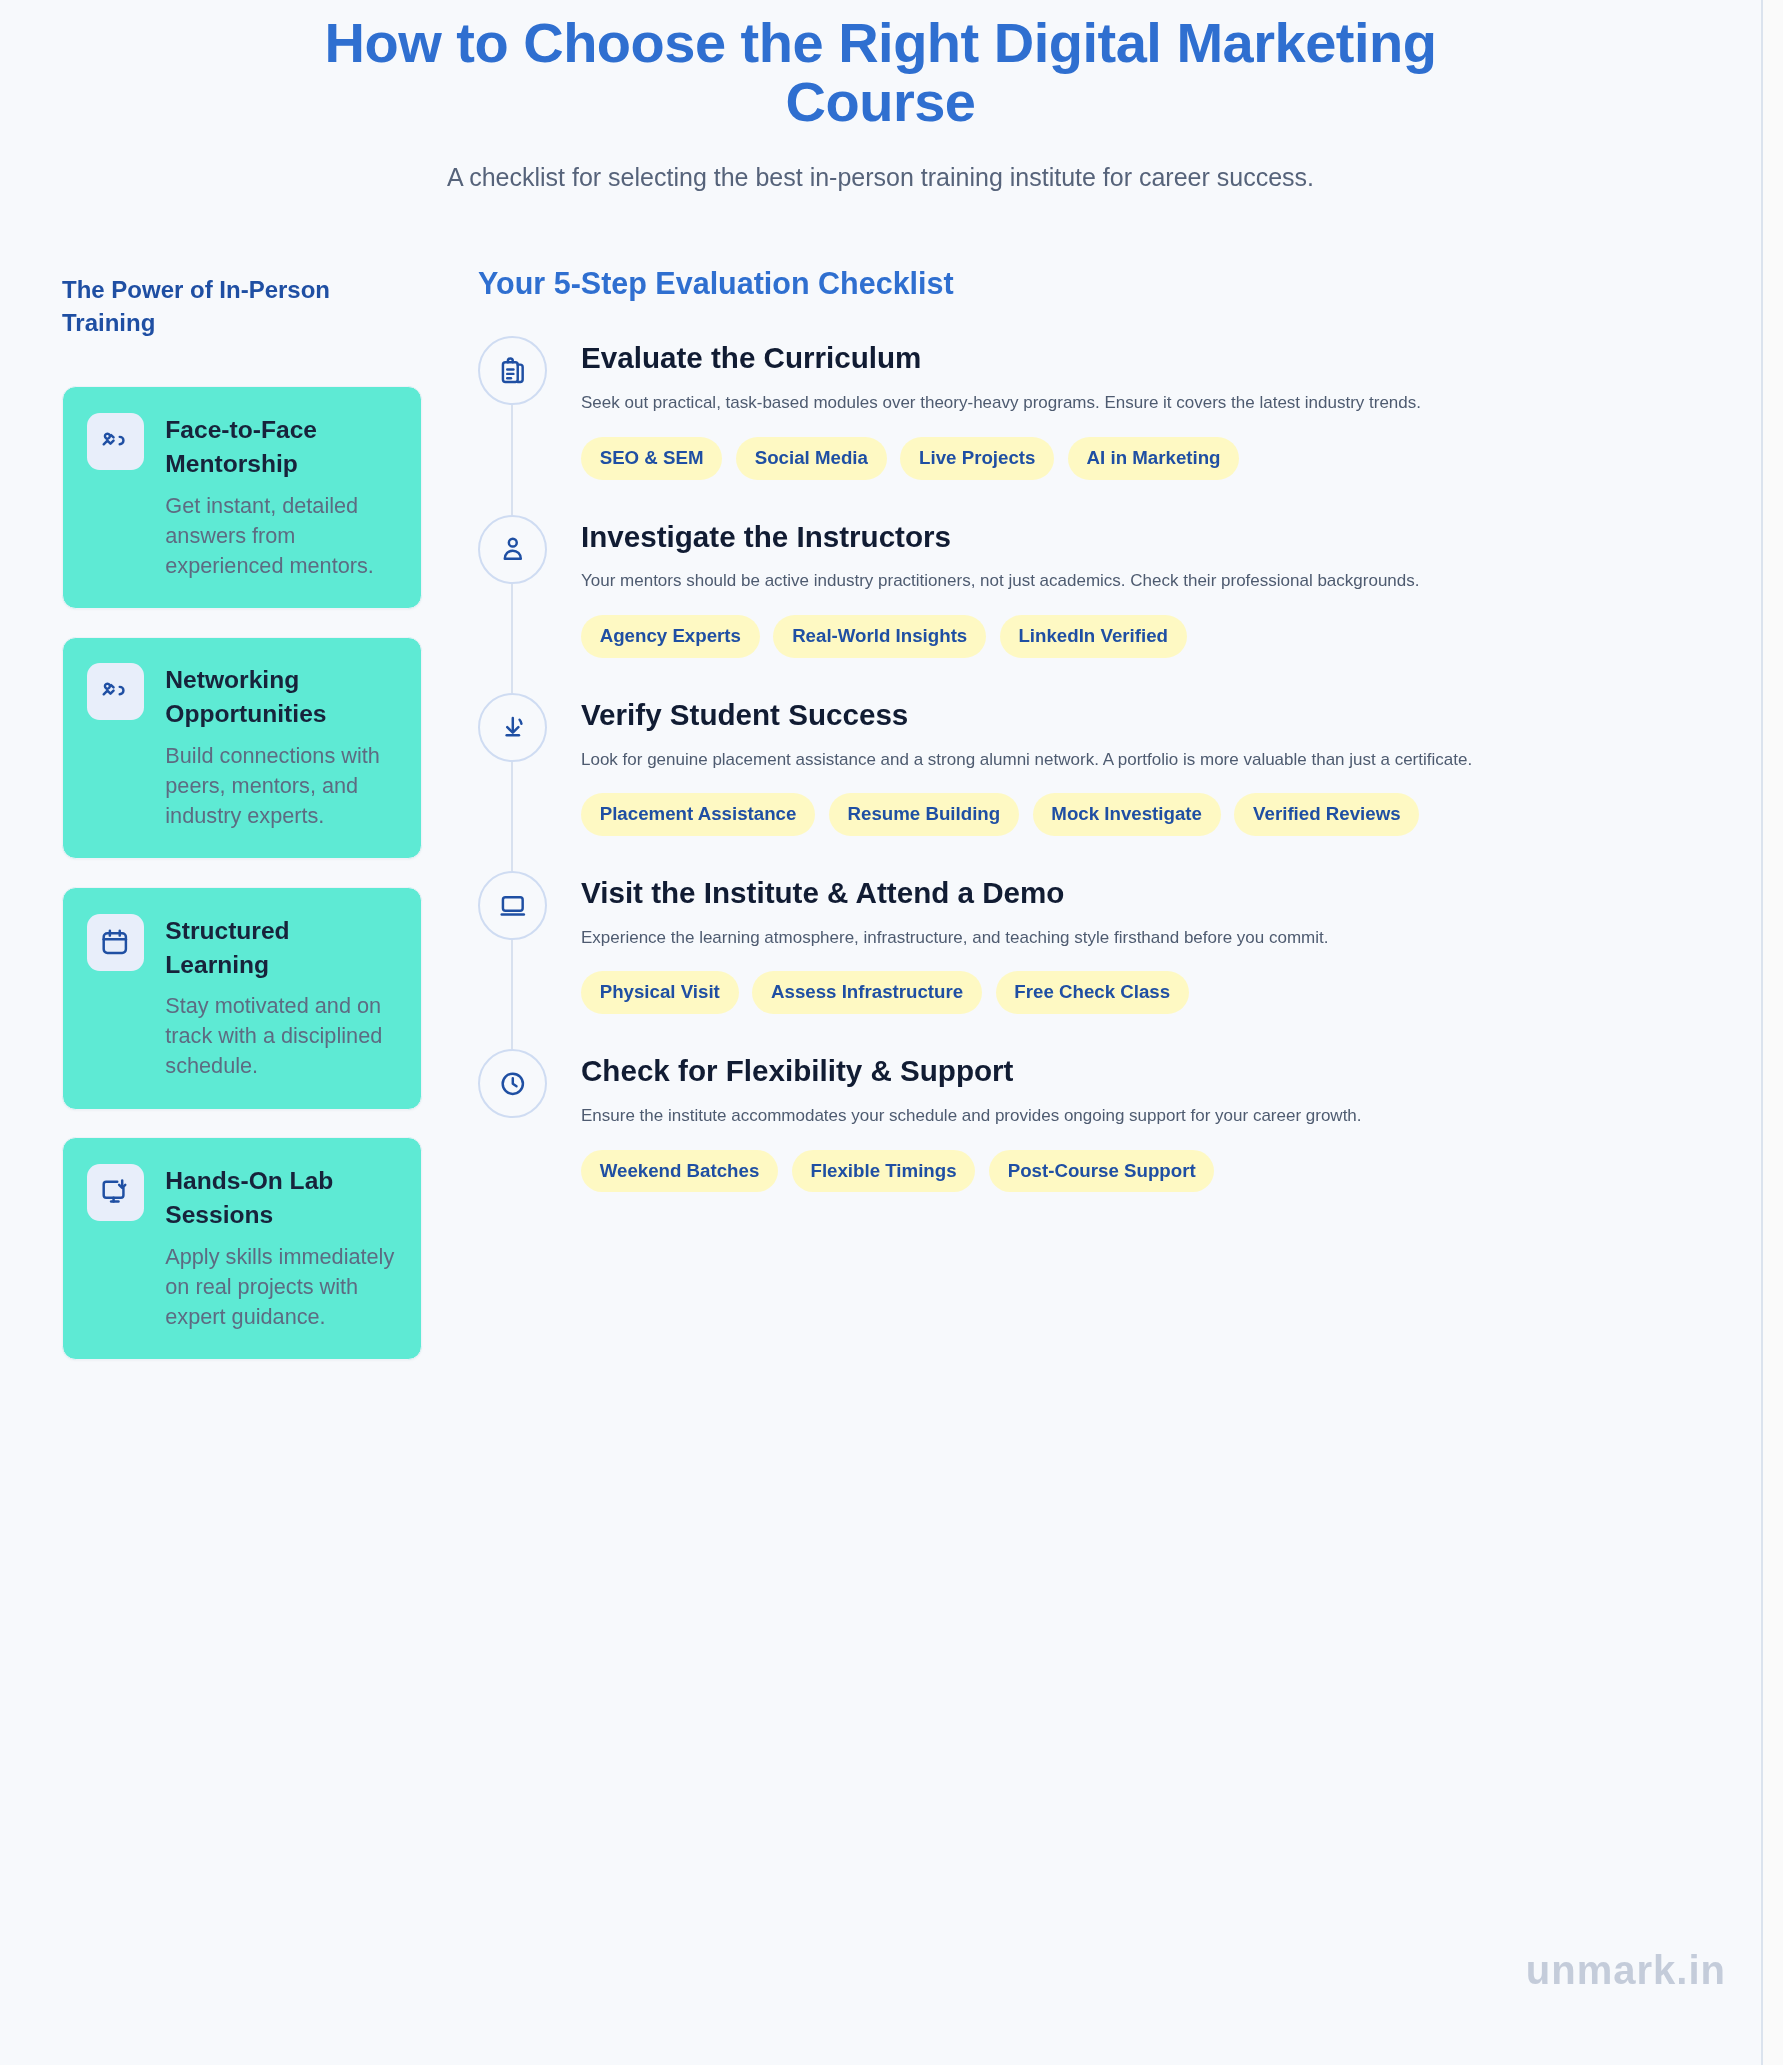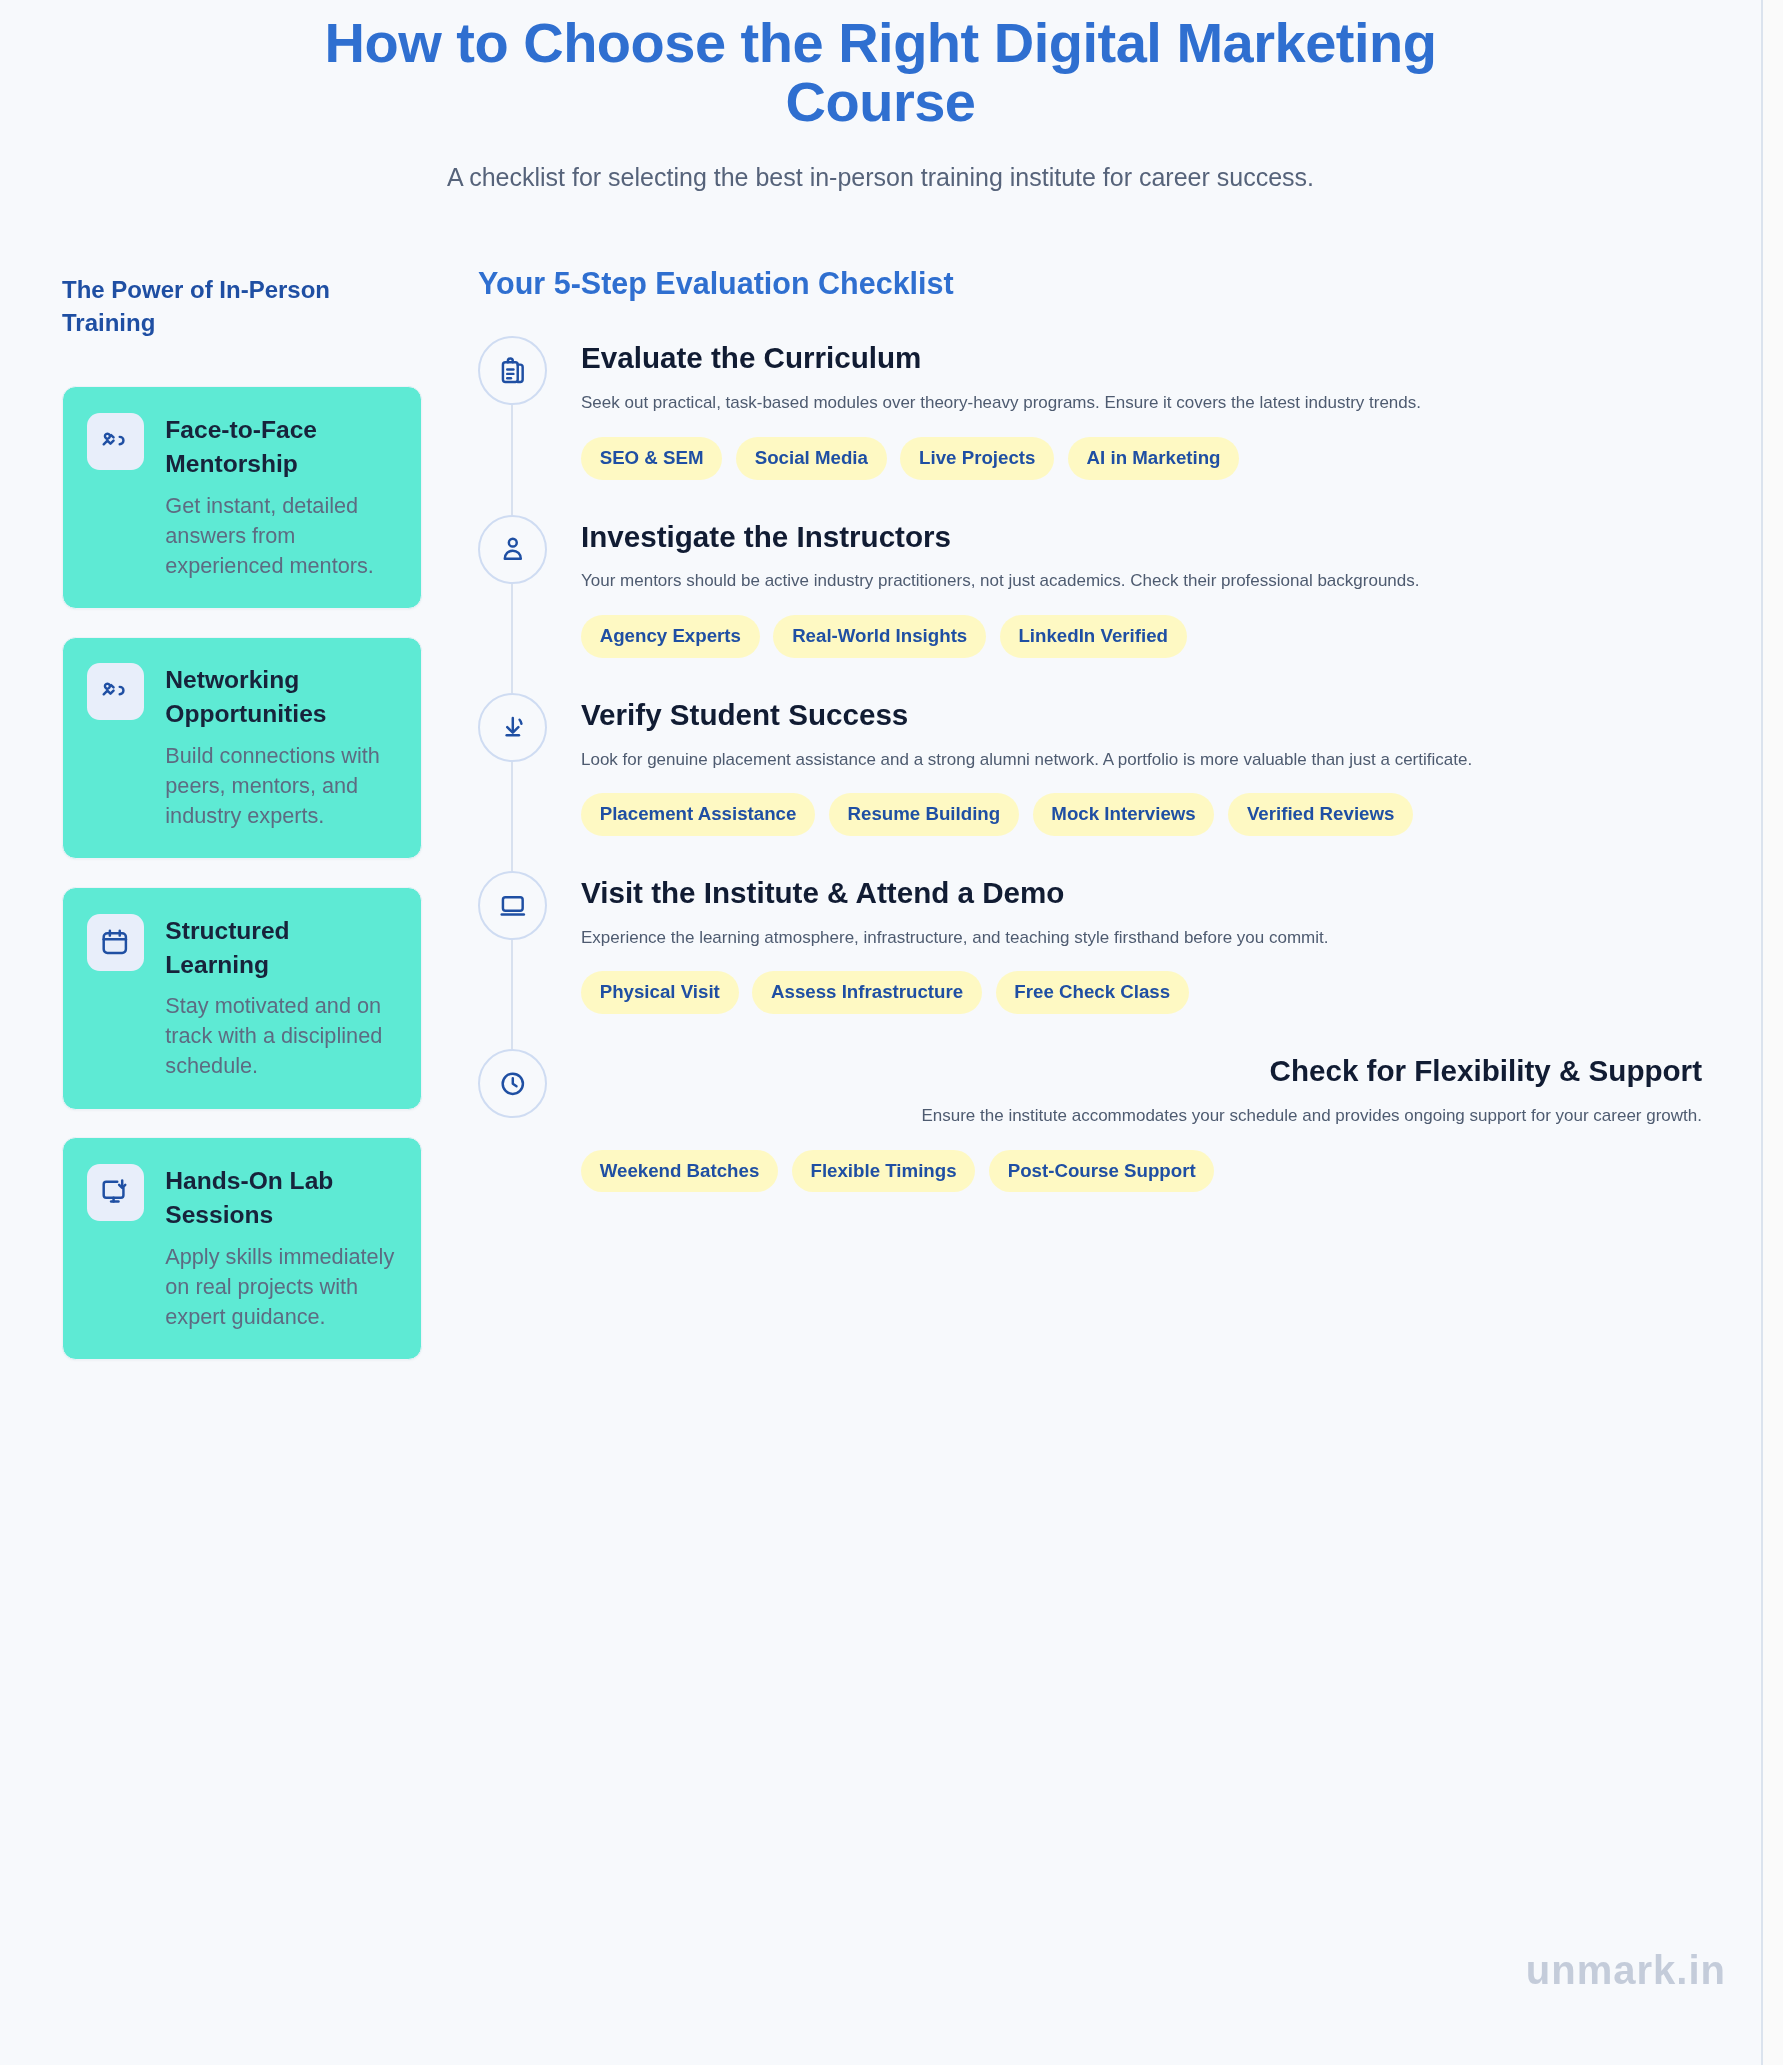--- a/index.html
+++ b/index.html
@@ -111,21 +111,21 @@
     color: #2f6fd0;
     margin-bottom: 35px;
   }
 
   .step {
     position: relative;
     display: flex;
     gap: 34px;
     padding-bottom: 35px;
   }
-  .step:last-child { padding-bottom: 0; text-align: right; }
+  .step:last-child { padding-bottom: 0; }
 
   .step-marker {
     position: relative;
     flex: 0 0 69px;
     width: 69px;
   }
   .step-bubble {
     position: relative;
     z-index: 2;
     width: 69px;
@@ -331,21 +331,21 @@
             </svg>
           </div>
           <div class="step-line"></div>
         </div>
         <div class="step-body">
           <div class="step-title">Verify Student Success</div>
           <div class="step-desc">Look for genuine placement assistance and a strong alumni network. A portfolio is more valuable than just a certificate.</div>
           <div class="tag-row">
             <span class="tag">Placement Assistance</span>
             <span class="tag">Resume Building</span>
-            <span class="tag">Mock Interviews</span>
+            <span class="tag">Mock Investigate</span>
             <span class="tag">Verified Reviews</span>
           </div>
         </div>
       </div>
 
       <div class="step">
         <div class="step-marker">
           <div class="step-bubble">
             <svg width="29.6" height="29.6" viewBox="0 0 24 24" fill="none" stroke="currentColor" stroke-width="2" stroke-linecap="round" stroke-linejoin="round">
               <rect x="4" y="5" width="16" height="11" rx="2"></rect>

